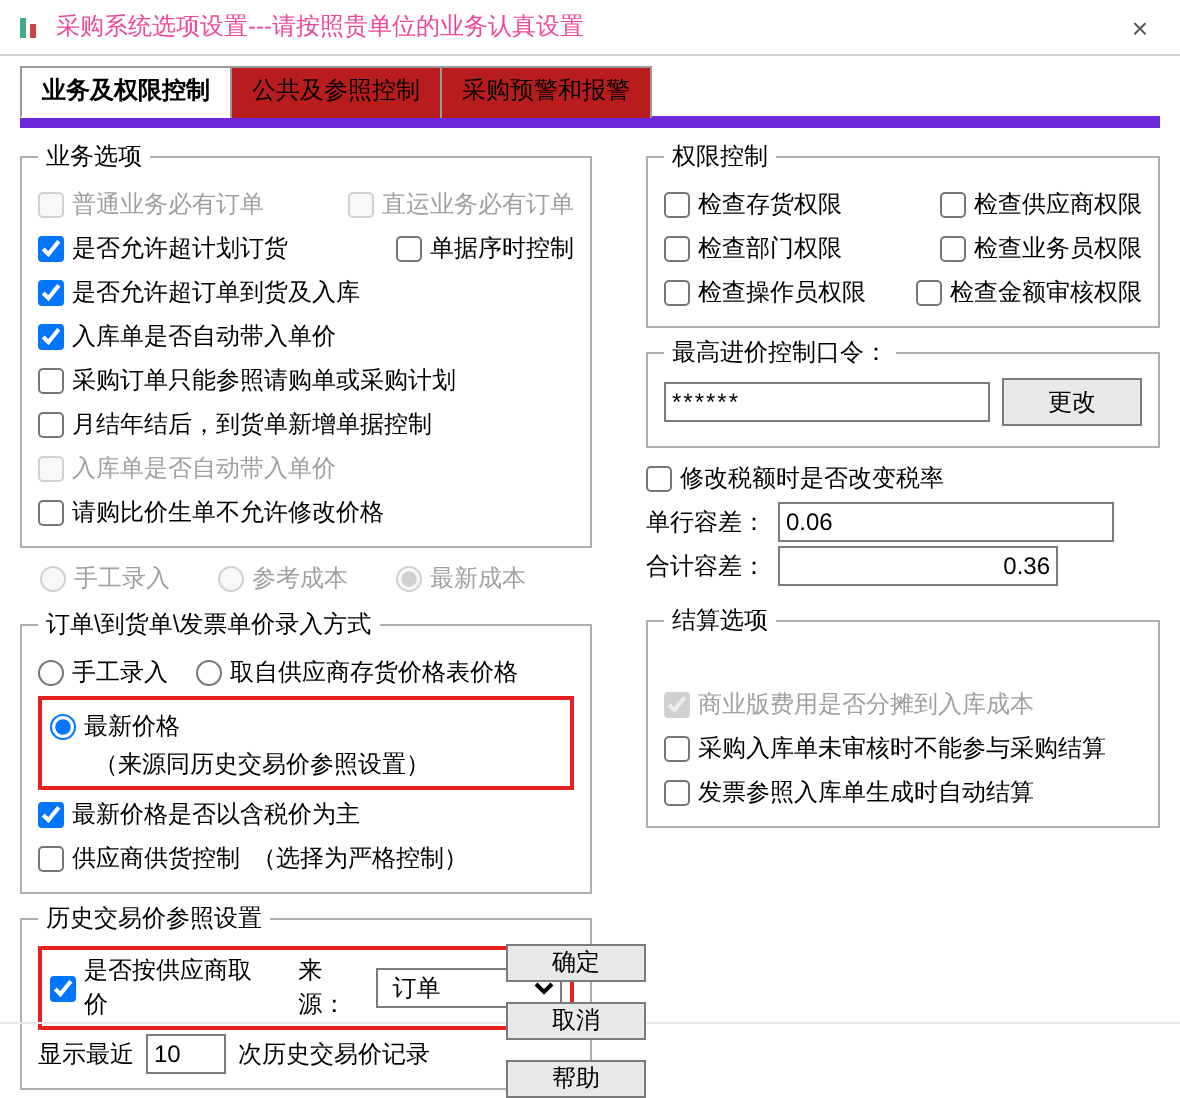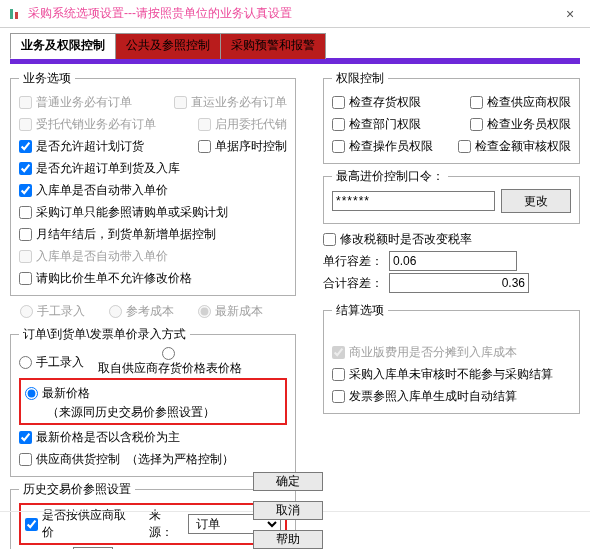--- a/index.html
+++ b/index.html
@@ -69,21 +69,21 @@
 }
 .footer {
   position: absolute; left: 0; right: 0; bottom: 0;
   height: 38px;
   display: flex; justify-content: flex-end; align-items: center;
   gap: 10px; padding-right: 14px;
   border-top: 1px solid #e8e8e8;
   flex-direction: column;
 }
 .pw { letter-spacing: 1px; }
-.gap4 > * + * { margin-left: 8px; flex-direction: column; }
+.gap4 > * + * { margin-left: 8px; }
 .radiogrp { display: flex; gap: 24px; margin: 2px 0 4px 0; }
 </style>
 </head>
 <body>
 
 <div class="titlebar">
   <span class="icon">
     <svg width="14" height="14" viewBox="0 0 14 14">
         <rect x="3" y="2" width="3" height="10" fill="#4a8"></rect>
         <rect x="8" y="5" width="3" height="7" fill="#c44"></rect>
@@ -107,30 +107,20 @@
       <fieldset>
         <legend>业务选项</legend>
         <div class="row flexrow">
           <label class="cb disabled">
               <input type="checkbox" disabled="" style="">
               <span>普通业务必有订单</span>
             </label>
           <label class="cb disabled">
               <input type="checkbox" disabled="" style="">
               <span>直运业务必有订单</span>
-            </label>
-        </div>
-        <div class="row flexrow">
-          <label class="cb disabled">
-              <input type="checkbox" disabled="" style="">
-              <span>受托代销业务必有订单</span>
-            </label>
-          <label class="cb disabled">
-              <input type="checkbox" disabled="" style="">
-              <span>启用委托代销</span>
             </label>
         </div>
         <div class="row flexrow">
           <label class="cb">
               <input type="checkbox" checked="" style="">
               <span>是否允许超计划订货</span>
             </label>
           <label class="cb">
               <input type="checkbox" style="">
               <span>单据序时控制</span>
@@ -289,21 +279,21 @@
       </fieldset>
 
       <div class="row">
           <label class="cb">
             <input type="checkbox" style="">
             <span>修改税额时是否改变税率</span>
           </label>
         </div>
       <div class="row">
         <span class="txt">单行容差：</span>
-        <input type="text" style="width: 128px;" value="0.06">
+        <input type="text" style="width: 168px;" value="0.06">
       </div>
       <div class="row">
         <span class="txt">合计容差：</span>
         <input type="text" style="width: 140px; text-align: right;" value="0.36">
       </div>
 
       <fieldset style="margin-top:8px;">
         <legend>结算选项</legend>
         <div style="height:18px;"></div>
         <div class="row">

